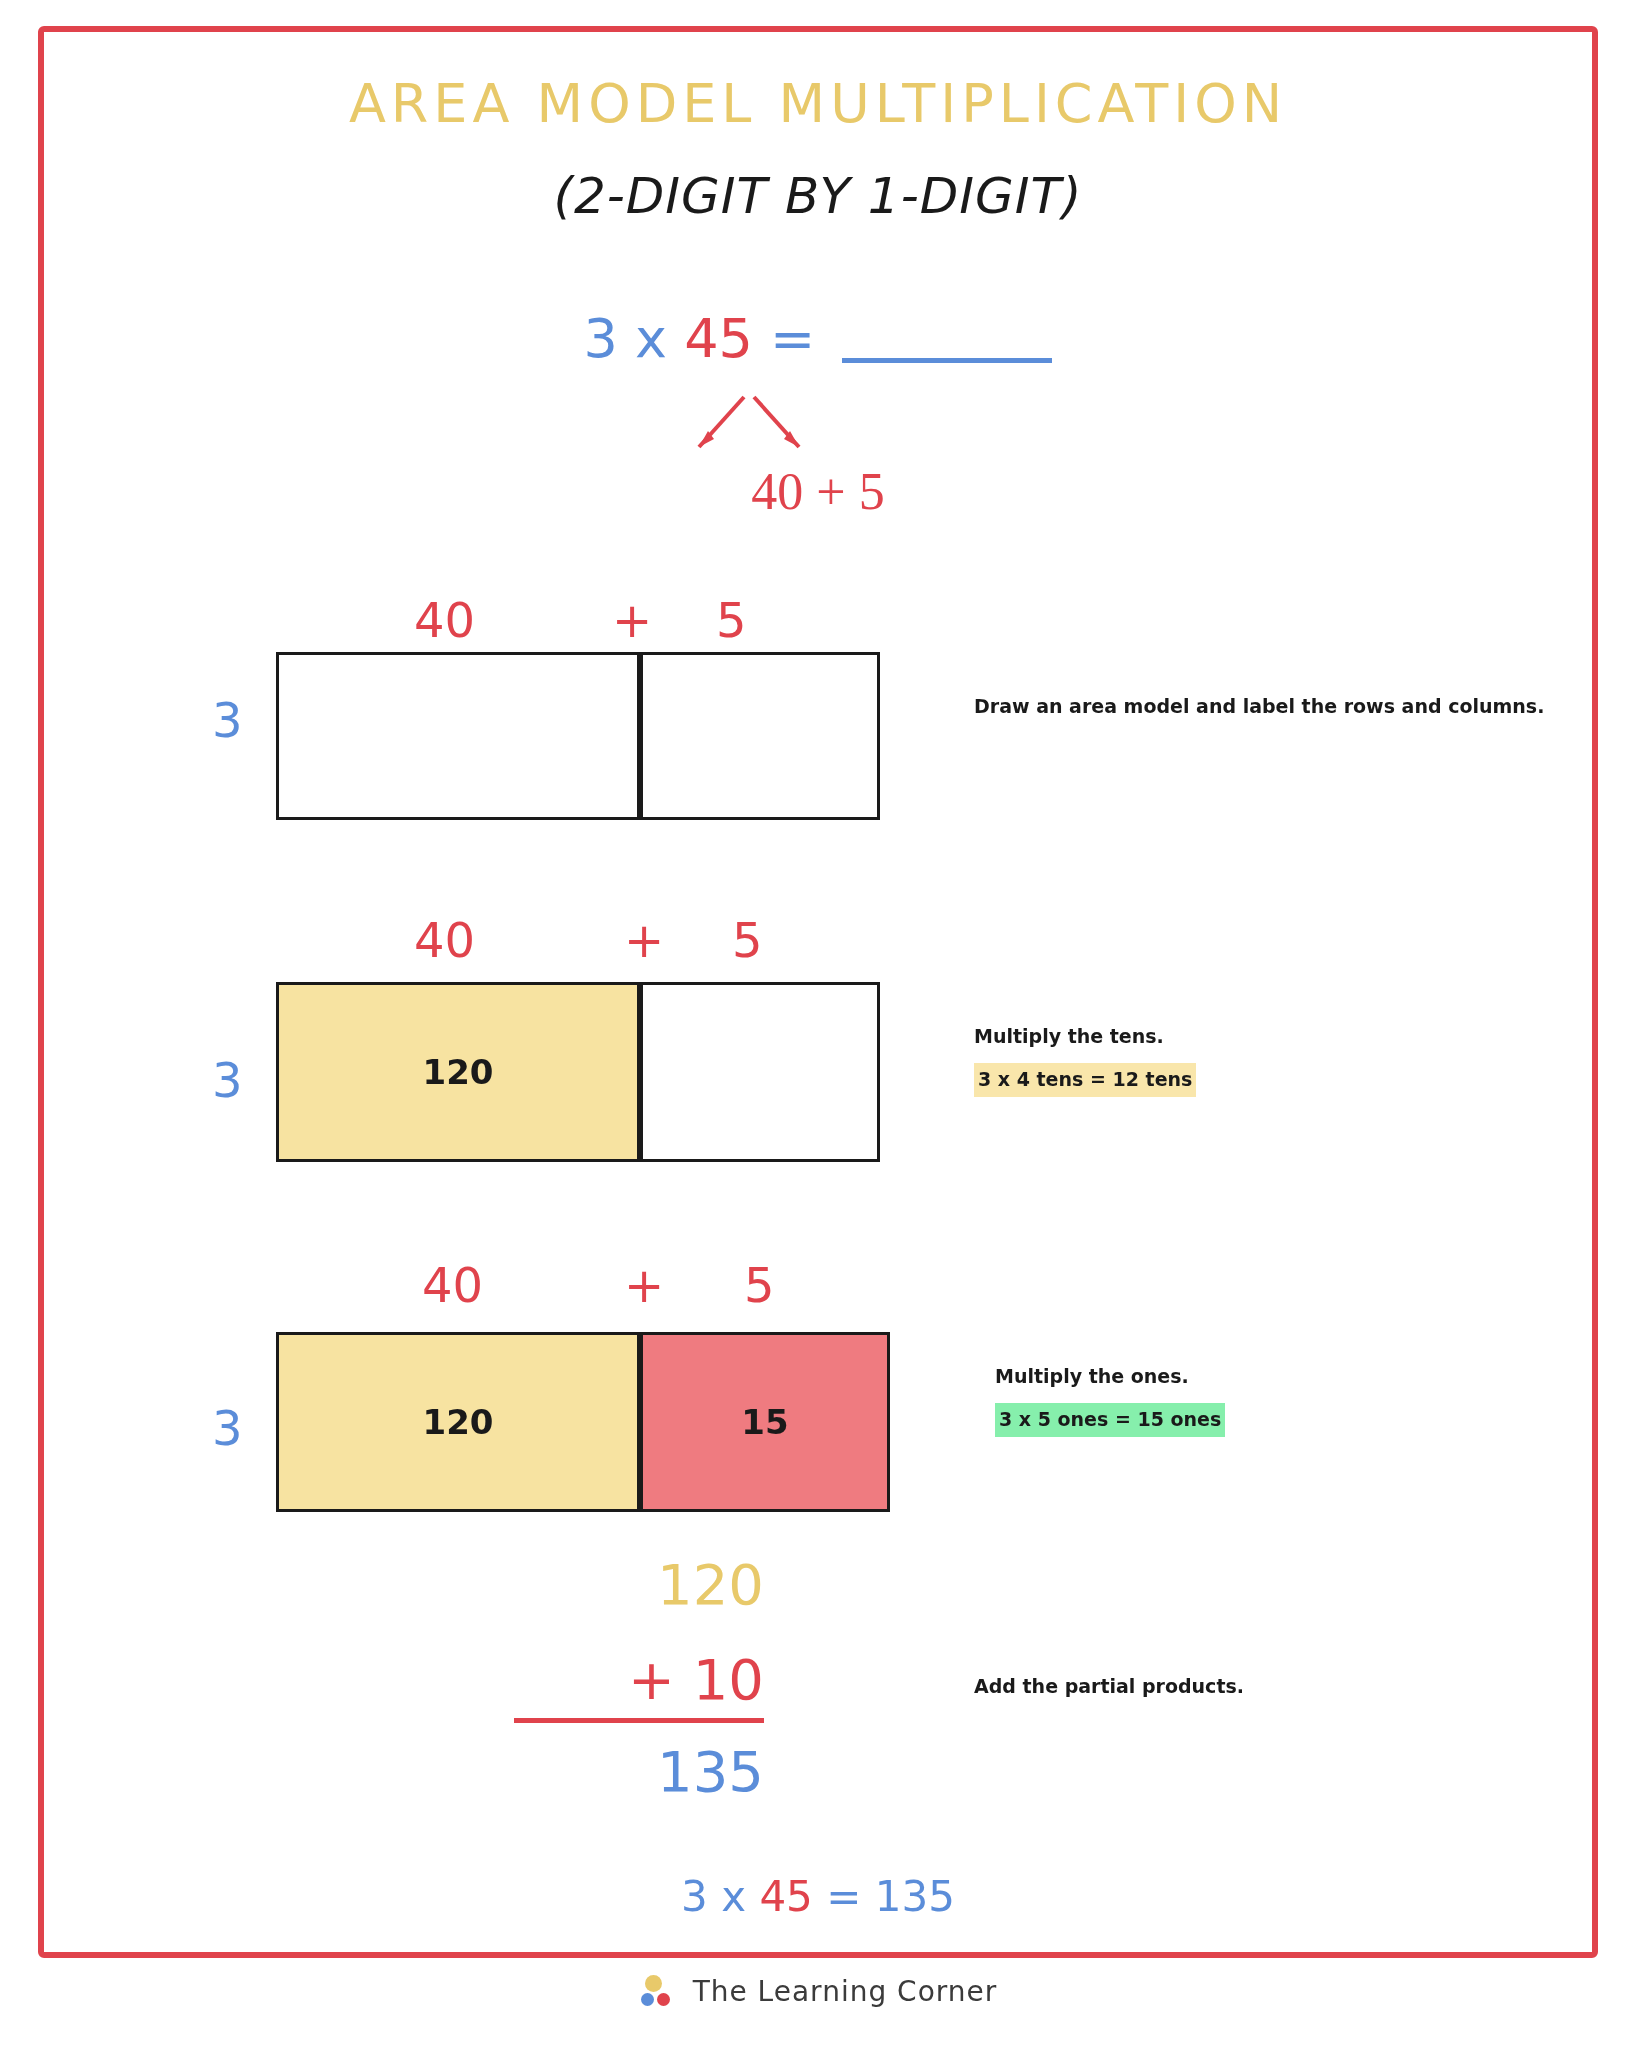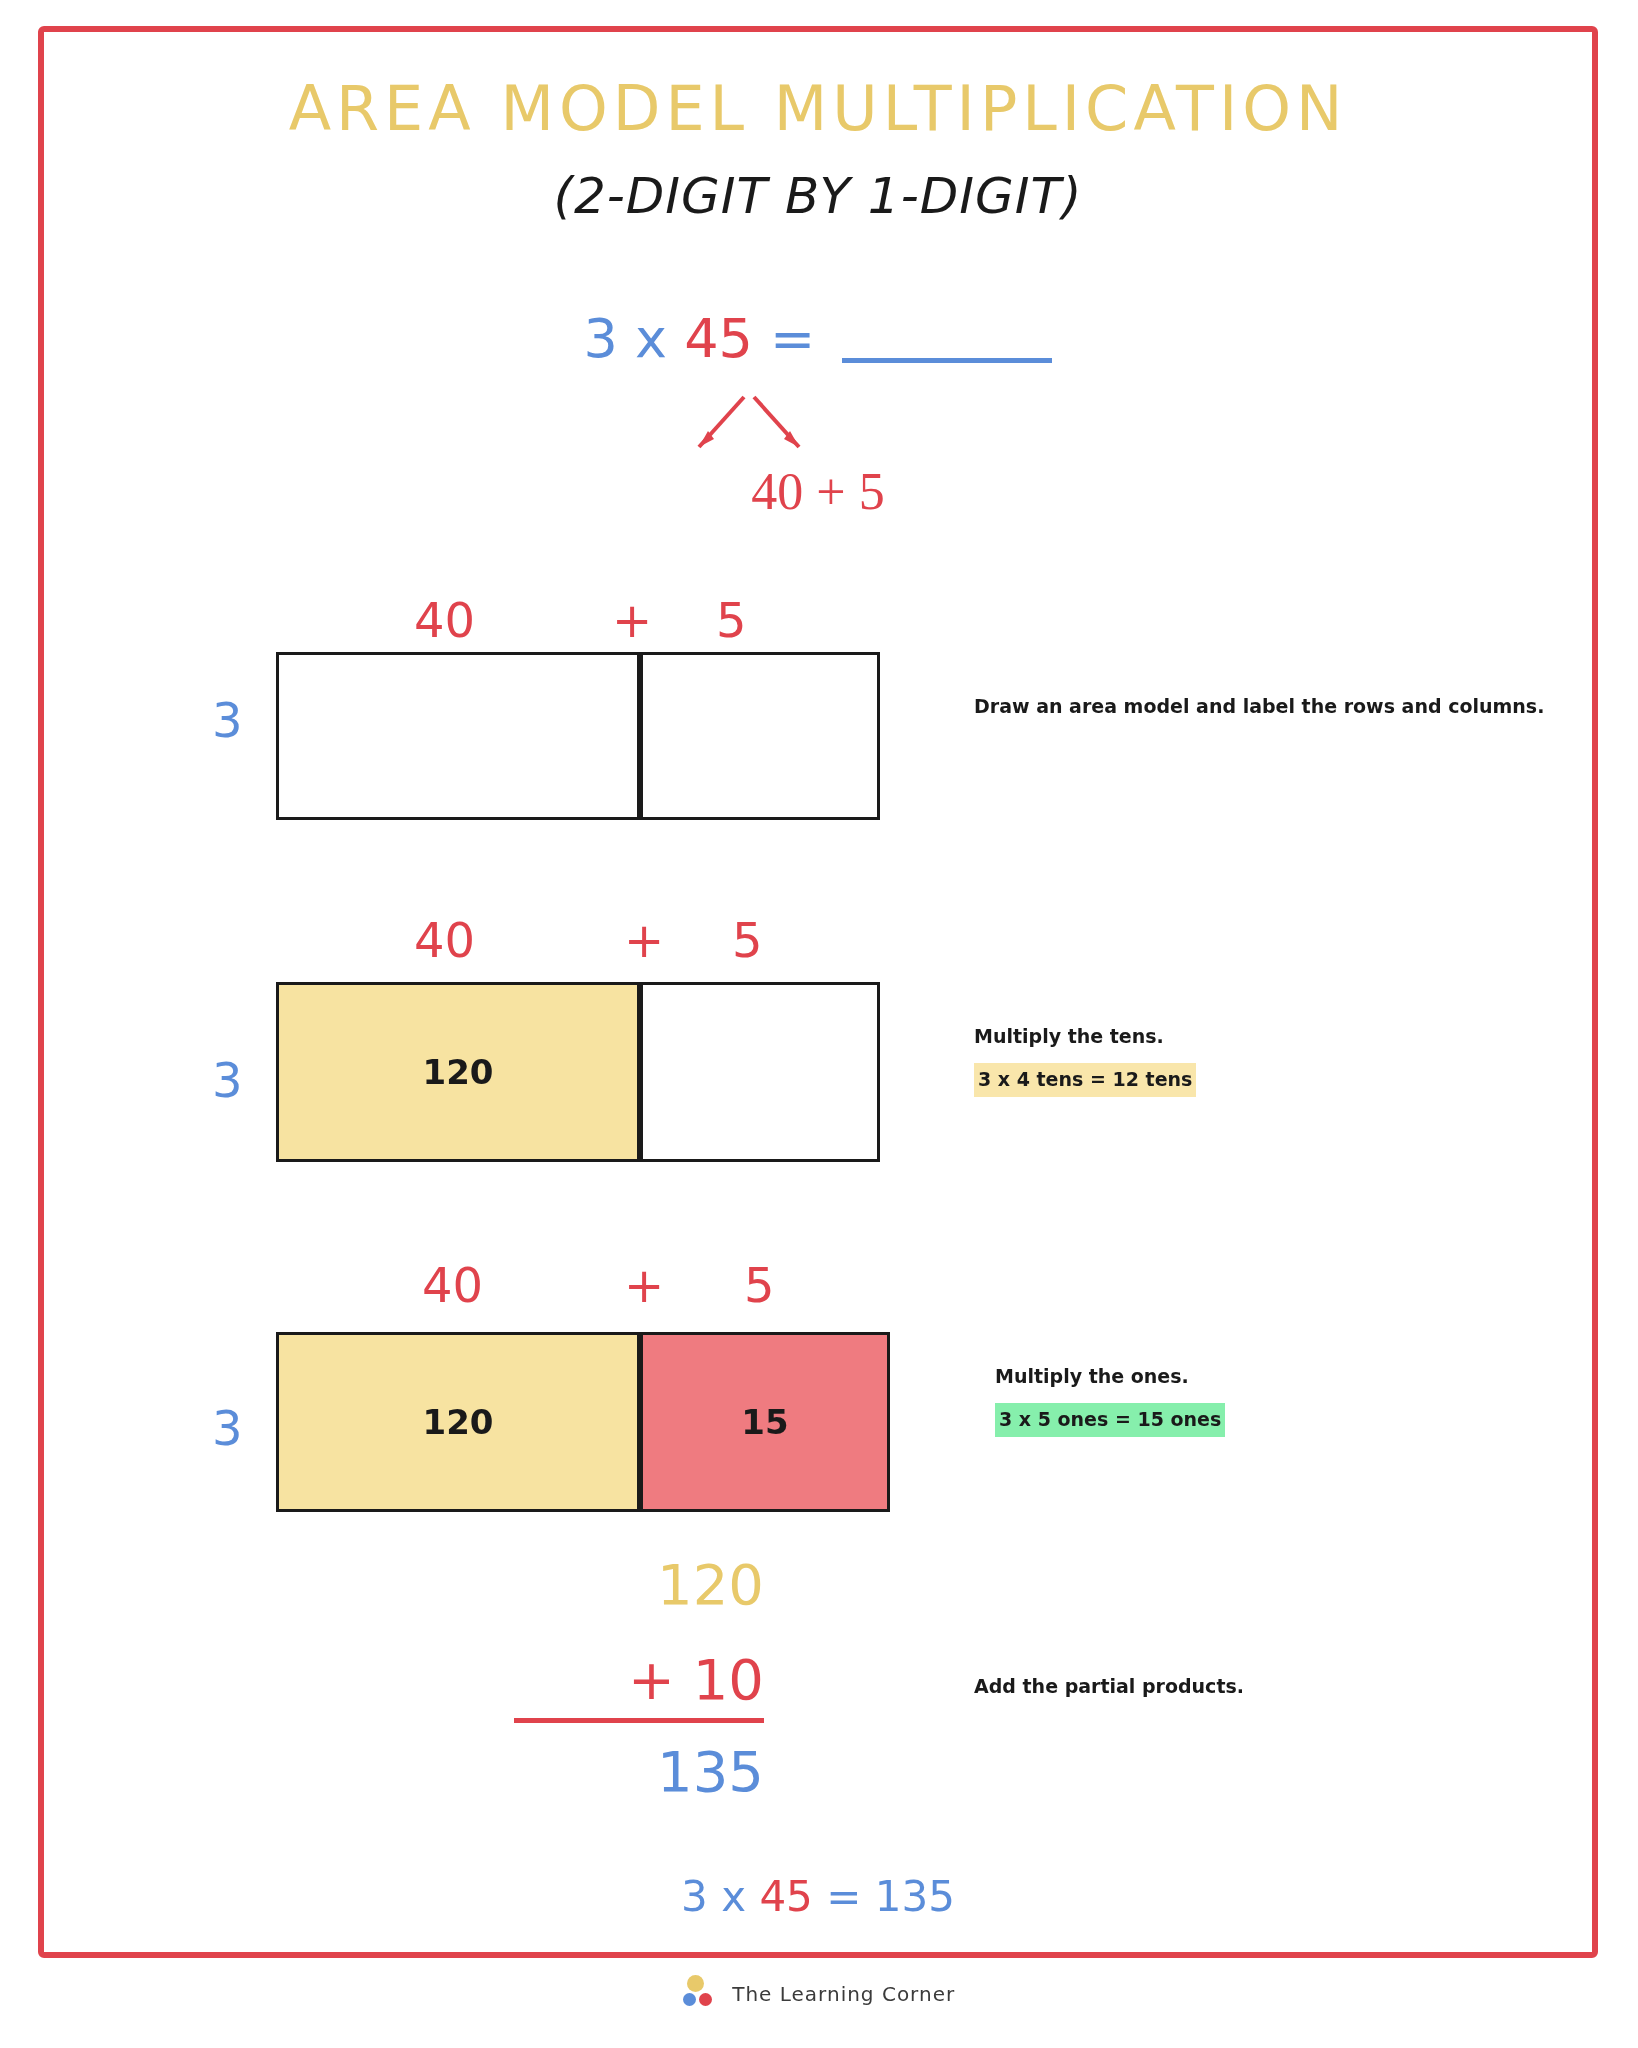--- a/index.html
+++ b/index.html
@@ -26,21 +26,21 @@
     background: #ffffff;
   }
   
   .title {
     position: absolute;
     top: 40px;
     left: 0;
     width: 100%;
     text-align: center;
     font-family: "DejaVu Sans", sans-serif;
-    font-size: 62px;
+    font-size: 54px;
     letter-spacing: 5px;
     color: #e8c96a;
     font-weight: 400;
   }
   .subtitle {
     position: absolute;
     top: 135px;
     left: 0;
     width: 100%;
     text-align: center;
@@ -165,21 +165,21 @@
     color: #5b8dd9;
   }
   .final .num-red { color: #e0434c; }
   
   .footer {
     position: absolute;
     left: 0;
     top: 1975px;
     width: 100%;
     text-align: center;
-    font-size: 20px;
+    font-size: 28px;
     letter-spacing: 1px;
     color: #3b3b3b;
   }
   .footer-logo {
     display: inline-block;
     width: 34px;
     height: 34px;
     vertical-align: -8px;
     margin-right: 8px;
     position: relative;

